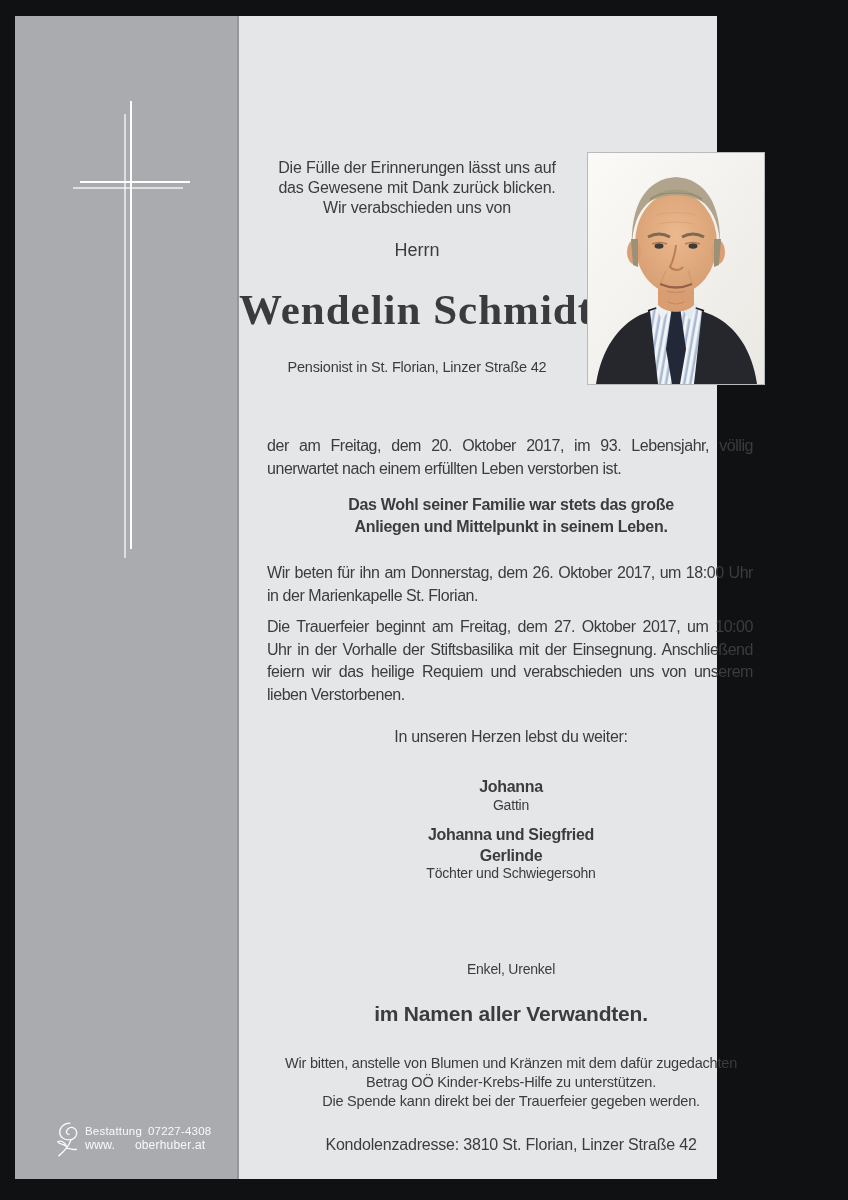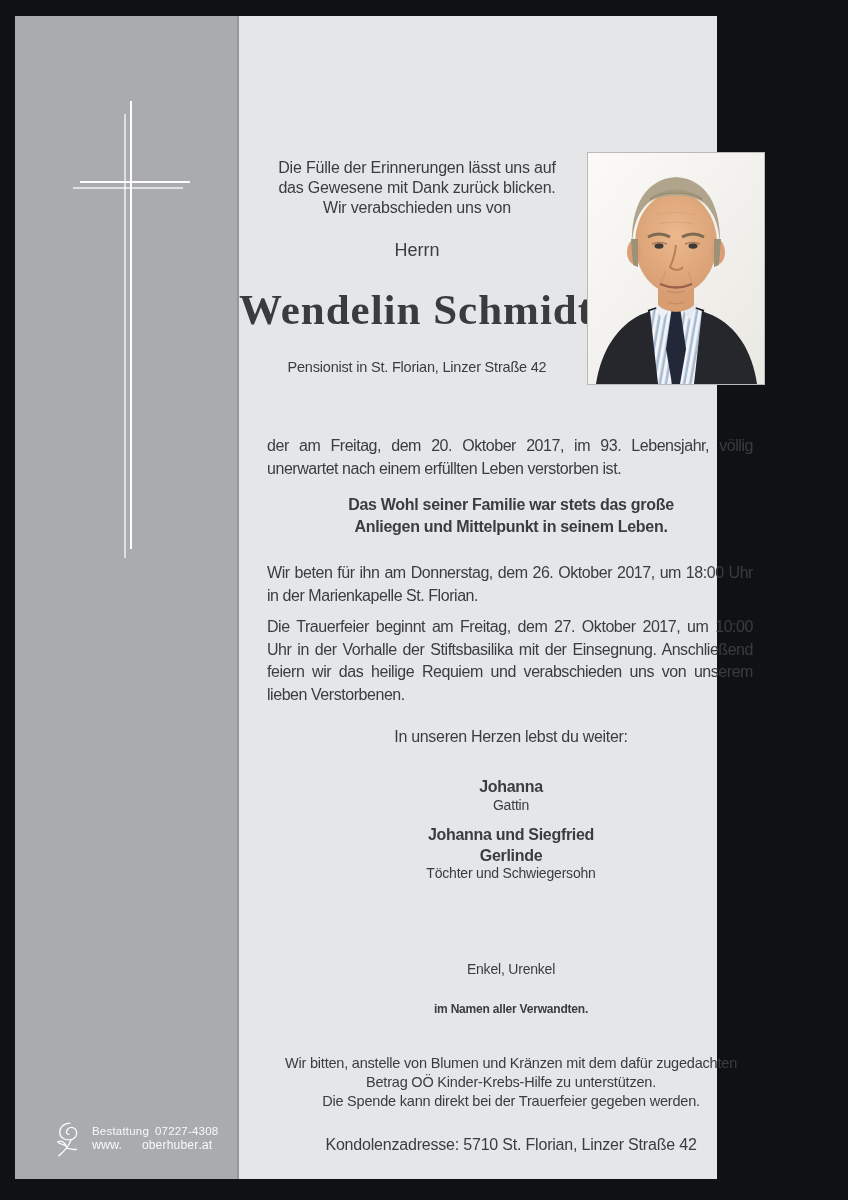--- a/index.html
+++ b/index.html
@@ -32,32 +32,32 @@
   .p1{top:419px;}
   .p2{top:546px;}
   .p3{top:580px;margin-top:20px;}
   .verse{left:8px;top:478px;width:528px;font-weight:bold;font-size:16px;line-height:21.5px;letter-spacing:-0.3px;}
   .hearts{left:8px;top:712px;width:528px;font-weight:normal;font-size:16px;letter-spacing:-0.3px;}
   .mnames{left:8px;width:528px;font-weight:bold;font-size:16px;line-height:21px;letter-spacing:-0.3px;}
   .mrel{left:8px;width:528px;font-size:14px;letter-spacing:-0.2px;}
   .g1n{top:760px;} .g1r{top:781px;}
   .g2n{top:808px;} .g2r{top:849px;}
   .g3n{top:884px;} .g3r{top:945px;}
-  .closing{left:8px;top:986px;width:528px;font-weight:bold;font-size:12px;letter-spacing:-0.2px;}
+  .closing{left:8px;top:986px;width:528px;font-weight:bold;font-size:21px;letter-spacing:-0.2px;}
   .donation{left:8px;top:1038px;width:528px;font-size:14.5px;line-height:19px;letter-spacing:-0.2px;}
   .condolence{left:8px;top:1120px;width:528px;font-size:16px;letter-spacing:-0.2px;}
   
   .photo{
     position:absolute;left:587px;top:152px;width:176px;height:231px;
     border:1px solid #b9babd;background:#f6f5f2;
   }
   .photo svg{display:block;}
   
   .logo{
-    position:absolute;left:55px;top:1120px;display:flex;align-items:center;gap:7px;
+    position:absolute;left:55px;top:1120px;display:flex;align-items:center;
     color:rgba(255,255,255,0.93);
   }
   .logo-l1{font-size:11.5px;line-height:13px;letter-spacing:0.2px;white-space:nowrap;}
   .logo-l1 .phone{margin-left:6px;}
   .logo-l2{font-size:12.5px;line-height:15px;white-space:nowrap;}
   .logo-l2 .big{font-size:12px;letter-spacing:0.2px;margin-left:20px;}
 </style>
 </head>
 <body>
 
@@ -95,21 +95,21 @@
     <div class="mnames g2n center">Johanna und Siegfried
 Gerlinde</div>
     <div class="mrel g2r center">Töchter und Schwiegersohn</div>
 
     <div class="mrel g3r center">Enkel, Urenkel</div>
 
     <div class="closing center">im Namen aller Verwandten.</div>
     <div class="donation center">Wir bitten, anstelle von Blumen und Kränzen mit dem dafür zugedachten
 Betrag OÖ Kinder-Krebs-Hilfe zu unterstützen.
 Die Spende kann direkt bei der Trauerfeier gegeben werden.</div>
-    <div class="condolence center">Kondolenzadresse: 5710 St. Florian, Linzer Straße 42</div>
+    <div class="condolence center">Kondolenzadresse: 3810 St. Florian, Linzer Straße 42</div>
   </div>
 
   <div class="photo">
     <svg width="176" height="231" viewBox="0 0 176 231" xmlns="http://www.w3.org/2000/svg">
       <defs>
         <linearGradient id="bgGrad" x1="0" y1="0" x2="1" y2="1">
           <stop offset="0" stop-color="#fbfaf7"></stop>
           <stop offset="1" stop-color="#eae8e3"></stop>
         </linearGradient>
         <radialGradient id="faceGrad" cx="0.5" cy="0.42" r="0.75">

